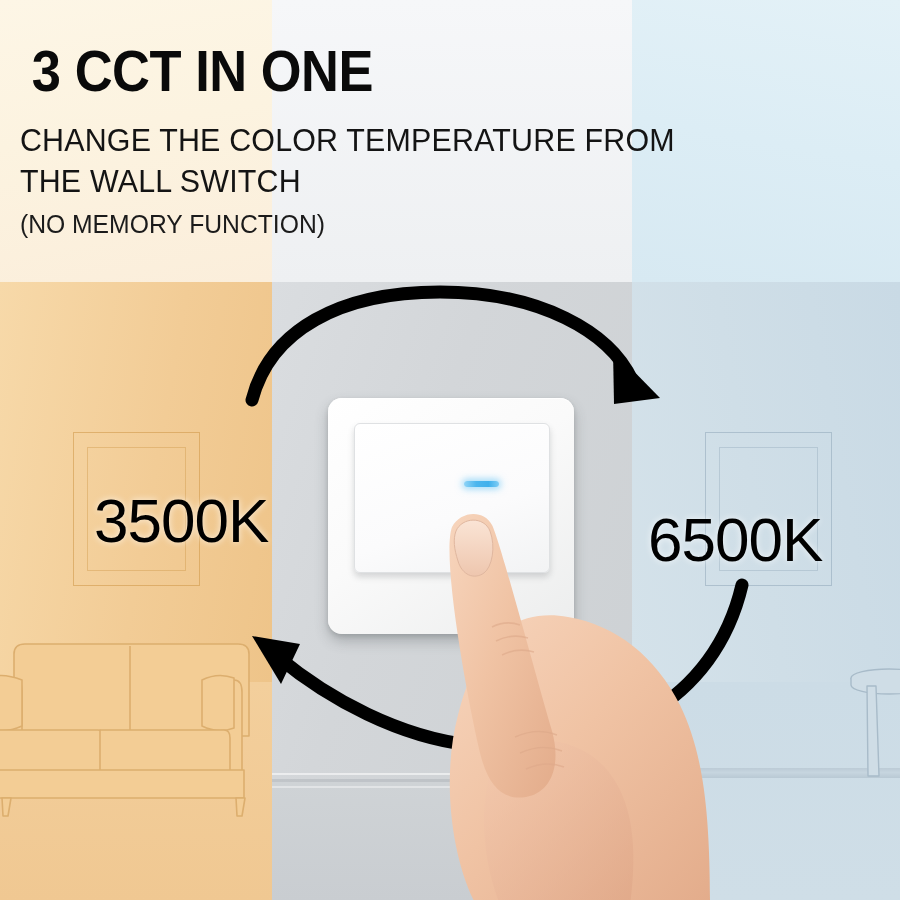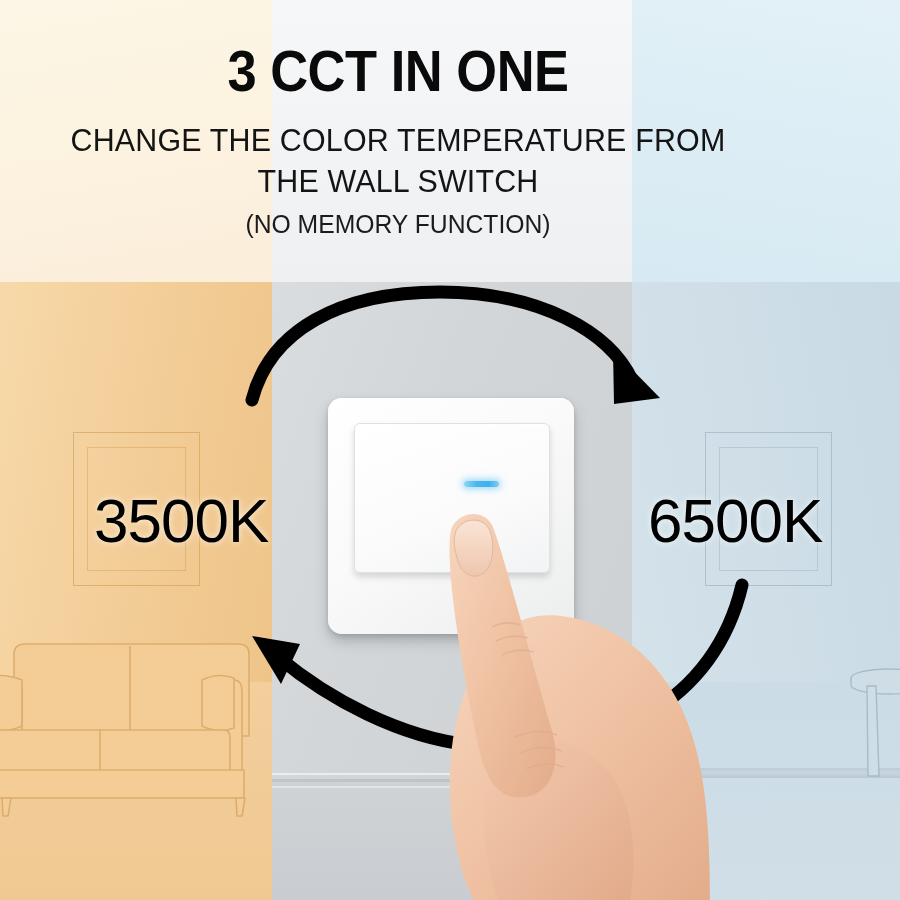--- a/index.html
+++ b/index.html
@@ -95,21 +95,21 @@
     position: absolute; left: 0; width: 360px;
     background: rgba(255,255,255,.55);
   }
   #nb1 { top: 773px; height: 2px; }
   #nb2 { top: 779px; height: 3px; background: rgba(150,157,163,.30); }
   #nb3 { top: 786px; height: 2px; background: rgba(255,255,255,.40); }
 
   
   #headings {
     position: absolute; left: 0; top: 0; width: 796px;
-    text-align: center; z-index: 40;
+    text-align: left; z-index: 40;
   }
   #title {
     font-size: 57px;
     font-weight: 700;
     letter-spacing: -0.5px;
     color: #0a0a0a;
     margin: 0;
     padding-top: 42px;
     line-height: 1.05;
     transform: scaleX(0.92);
@@ -136,21 +136,21 @@
   .cct-label {
     position: absolute;
     font-size: 62px;
     font-weight: 400;
     color: #000000;
     z-index: 35;
     text-shadow: 0 0 7px rgba(255,255,255,.75);
     letter-spacing: -1px;
   }
   #label-3500k { left: 50px;  top: 485px; margin-left: 44px; }
-  #label-6500k { left: 648px; top: 485px; }
+  #label-6500k { left: 648px; top: 504px; }
   #arrow-bottom-layer { z-index: 20; }
   #arrow-top-layer { z-index: 30; }
 
   
   #switch {
     position: absolute;
     left: 328px; top: 398px;
     width: 246px; height: 236px;
     z-index: 28;
   }

